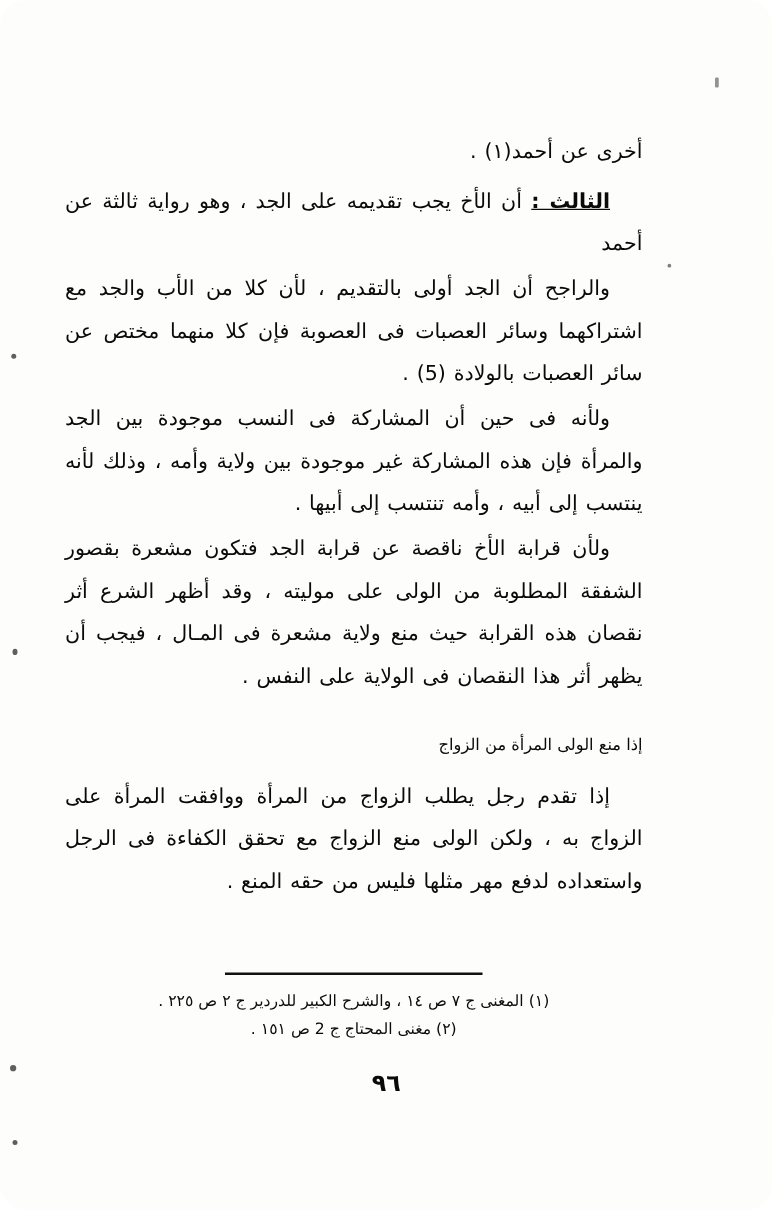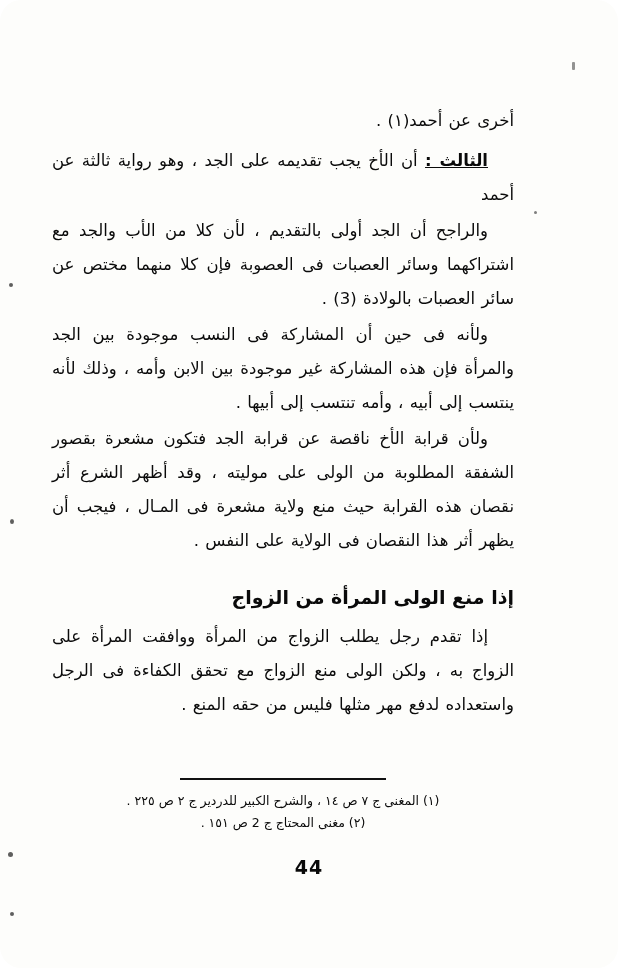--- a/index.html
+++ b/index.html
@@ -62,22 +62,22 @@
     text-decoration: underline;
   }
 
   .first-line {
     text-align: right;
     margin-bottom: 6px;
   }
 
   .heading {
     text-align: center;
-    font-weight: bold;
-    font-size: 19px;
+    font-weight: normal;
+    font-size: 13px;
     line-height: 34px;
     margin: 22px 0 6px 0;
   }
 
   
   .footnotes {
     position: absolute;
     left: 52px;
     top: 778px;
     width: 462px;
@@ -122,31 +122,31 @@
 
   <div class="content">
 
     <p class="first-line">أخرى عن أحمد(١) .</p>
 
     <p class="indent">
       <span class="lead-in">الثالث :</span><span> أن الأخ يجب تقديمه على الجد ، وهو رواية ثالثة عن أحمد</span>
     </p>
 
 
-    <p class="indent">والراجح أن الجد أولى بالتقديم ،  لأن كلا من الأب والجد مع اشتراكهما وسائر العصبات فى العصوبة فإن كلا منهما مختص عن سائر العصبات بالولادة (3) .</p>
+    <p class="indent">والراجح أن الجد أولى بالتقديم ،  لأن كلا من الأب والجد مع اشتراكهما وسائر العصبات فى العصوبة فإن كلا منهما مختص عن سائر العصبات بالولادة (5) .</p>
 
-    <p class="indent">ولأنه فى حين أن المشاركة فى النسب موجودة بين الجد والمرأة فإن هذه المشاركة غير موجودة بين الابن وأمه ،  وذلك لأنه ينتسب إلى أبيه ، وأمه تنتسب إلى أبيها .</p>
+    <p class="indent">ولأنه فى حين أن المشاركة فى النسب موجودة بين الجد والمرأة فإن هذه المشاركة غير موجودة بين ولاية وأمه ،  وذلك لأنه ينتسب إلى أبيه ، وأمه تنتسب إلى أبيها .</p>
 
     <p class="indent">ولأن قرابة الأخ ناقصة عن قرابة الجد فتكون مشعرة بقصور الشفقة المطلوبة من الولى على موليته ، وقد أظهر الشرع  أثر نقصان هذه القرابة حيث منع ولاية مشعرة فى المـال ، فيجب أن يظهر أثر هذا النقصان فى الولاية على النفس .</p>
 
     <h2 class="heading">إذا منع الولى المرأة من الزواج</h2>
 
     <p class="indent">إذا تقدم رجل يطلب الزواج من المرأة ووافقت المرأة على الزواج به ،  ولكن الولى منع الزواج مع تحقق الكفاءة فى الرجل  واستعداده لدفع مهر مثلها فليس من حقه المنع .</p>
   </div>
 
   <div class="footnotes">
     <div class="fn-rule"></div>
     <div class="fn">(١)  المغنى ج ٧ ص ١٤ ، والشرح الكبير للدردير ج ٢ ص ٢٢٥ .</div>
     <div class="fn">(٢)  مغنى المحتاج ج 2 ص ١٥١ .</div>
   </div>
 
-  <div class="page-number">44</div>
+  <div class="page-number">٩٦</div>
 </div>
 
 </body></html>

